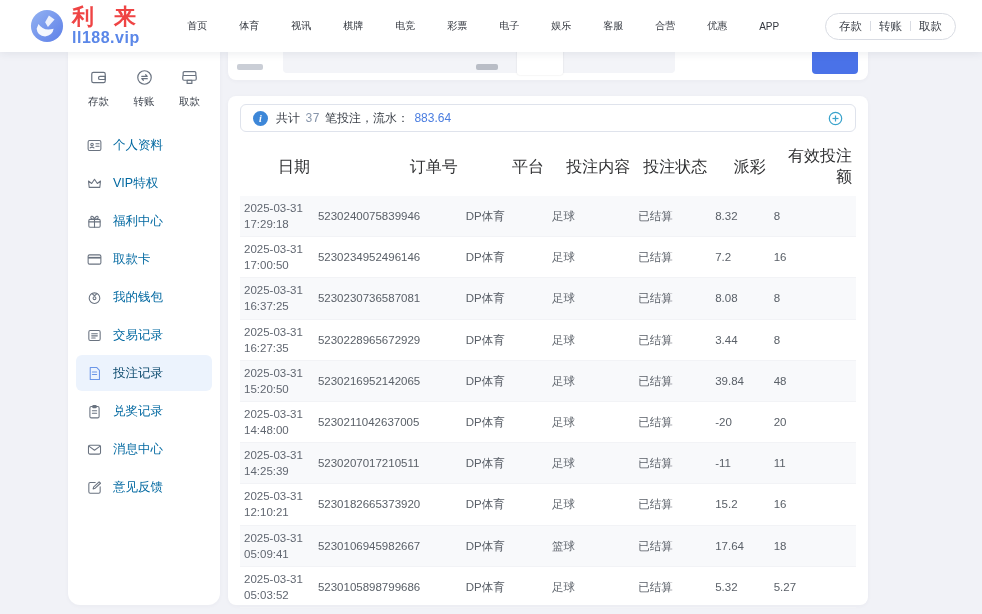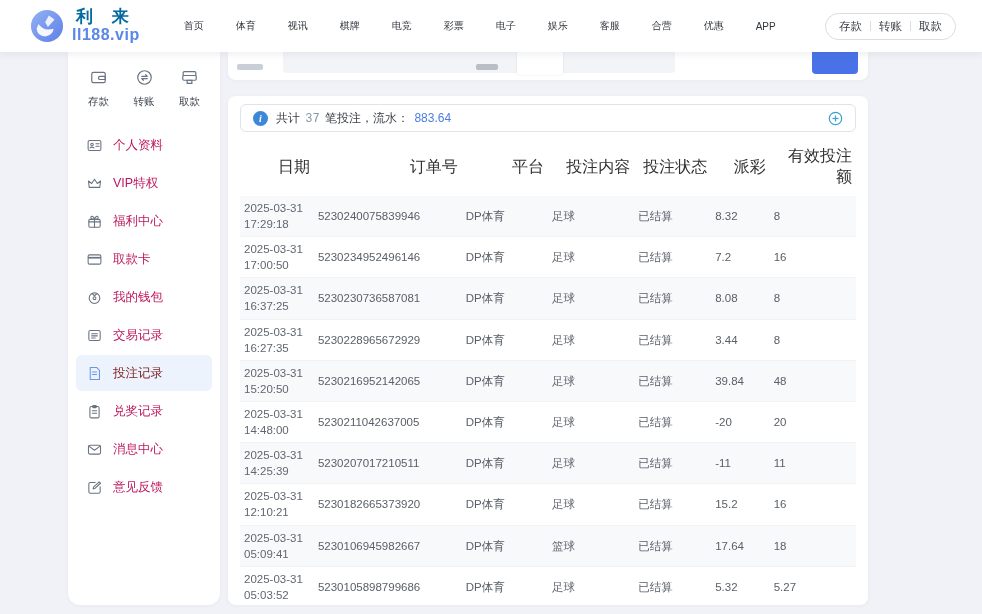--- a/index.html
+++ b/index.html
@@ -12,21 +12,21 @@
   
   .topbar {
     position:relative; z-index:10;
     height:52px; background:#fff;
     box-shadow:0 2px 8px rgba(40,50,80,.08);
     display:flex; align-items:center;
     padding:0 26px 0 30px;
   }
   .logo { display:flex; align-items:center; gap:8px; cursor:pointer; }
   .logo-icon { width:34px; height:34px; flex:0 0 auto; }
-  .logo-text-cn { font-size:17px; font-weight:bold; color:#0369a1; letter-spacing:7px; line-height:1.1; white-space:nowrap;text-align:center; }
+  .logo-text-cn { font-size:22px; font-weight:bold; color:#ef4444; letter-spacing:7px; line-height:1.1; white-space:nowrap; }
   .logo-text-domain { font-size:16px; color:#5b87e8; font-weight:bold; letter-spacing:.5px; }
   .main-nav { display:flex; align-items:center; margin-left:28px; }
   .nav-item { padding:0 16px; font-size:10px; color:#32363e; cursor:pointer; white-space:nowrap; }
   .topbar-right { margin-left:auto; display:flex; align-items:center; gap:14px; }
   .quick-pill {
     display:flex; align-items:center;
     border:1px solid #d9dce3; border-radius:15px;
     padding:5px 13px; font-size:11.5px; color:#3a3f47;
   }
   .quick-pill span { cursor:pointer; }
@@ -47,24 +47,24 @@
     flex:0 0 auto;
   }
   .quick-actions { display:flex; justify-content:space-between; padding:4px 20px 8px; }
   .qa-item { display:flex; flex-direction:column; align-items:center; gap:4px; cursor:pointer; }
   .qa-item svg { width:19px; height:19px; }
   .qa-label { font-size:10.5px; color:#3d434d; }
   .menu { margin-top:10px; padding:0 8px; }
   .menu-item {
     display:flex; align-items:center; gap:10px;
     height:36px; margin-bottom:2px; padding:0 10px;
-    border-radius:6px; font-size:12.5px; color:#be185d; cursor:pointer;
+    border-radius:6px; font-size:12.5px; color:#0369a1; cursor:pointer;
   }
   .menu-item svg { width:17px; height:17px; flex:0 0 auto; }
-  .menu-item.active { background:#ecf3fd; color:#7f1d1d;text-align:center; }
+  .menu-item.active { background:#ecf3fd; color:#0c4a6e;text-align:center; }
   .menu-item.active svg * { stroke:#6b96e8; }
 
   
   .main-col { width:640px; display:flex; flex-direction:column; flex:0 0 auto; }
   .filter-card {
     position:relative; height:28px; overflow:hidden;
     background:#fff; border-radius:0 0 8px 8px;
     box-shadow:0 1px 4px rgba(40,50,80,.04);
     margin-bottom:16px;
   }

